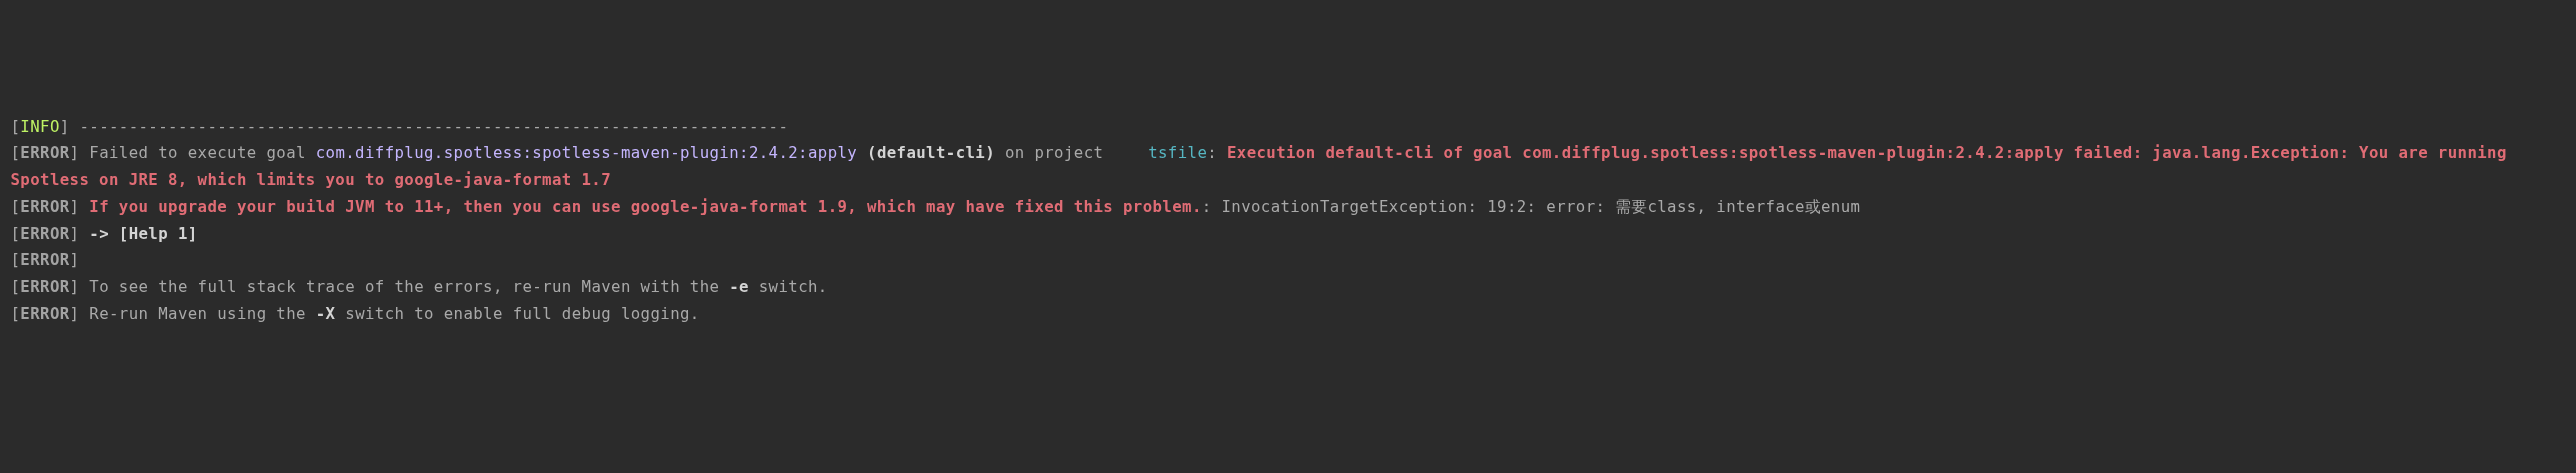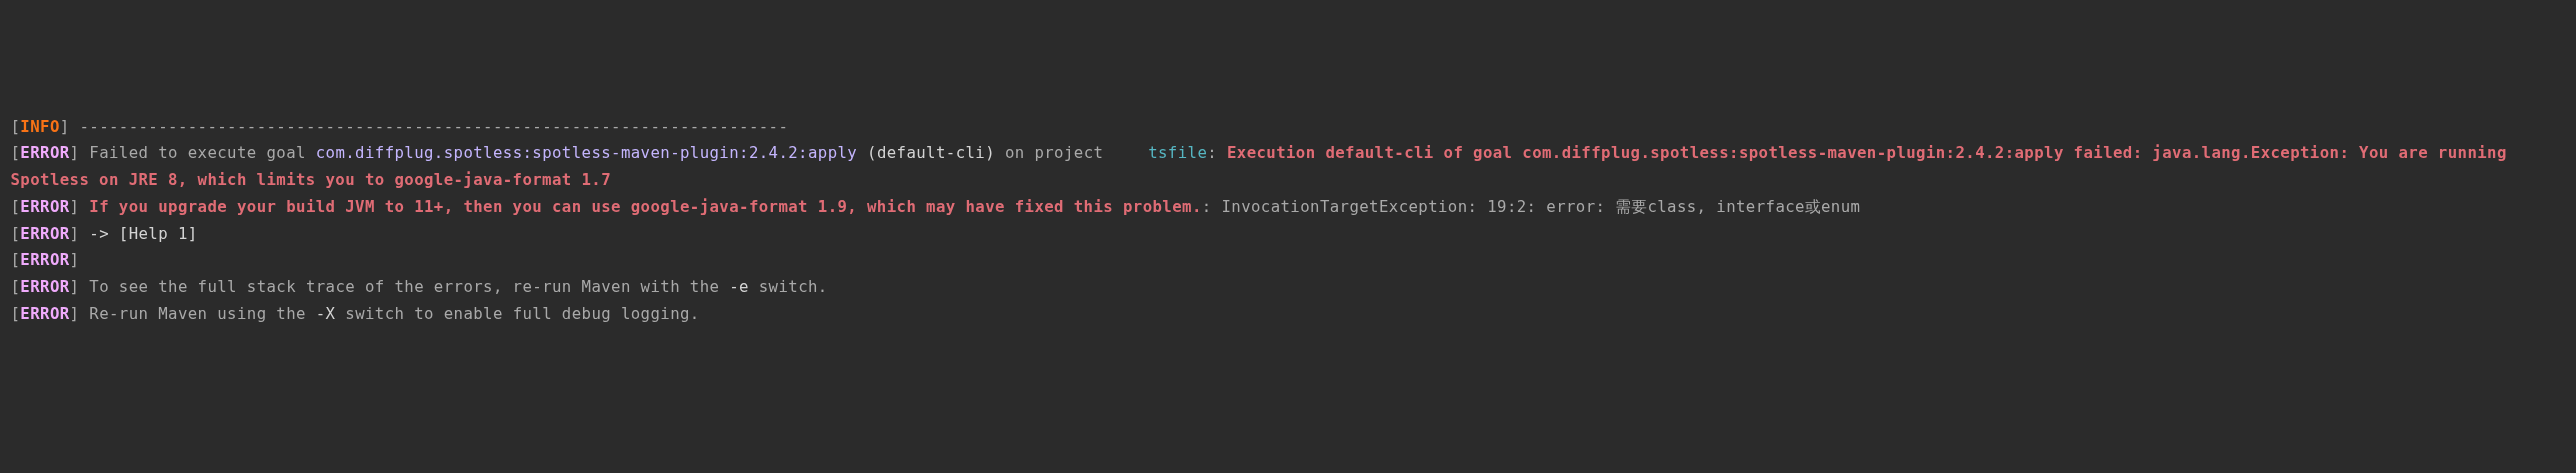--- a/index.html
+++ b/index.html
@@ -18,41 +18,41 @@
       white-space: pre-wrap;
       word-wrap: break-word;
       position: relative;
       min-height: 473px;
       width: 2576px;
     }
     .bracket {
       color: #a9a9a9;
     }
     .info {
-      color: #f97316;
-      font-weight: bold;
+      color: #bef264;
+      font-weight: normal;
     }
     .error {
-      color: #f0abfc;
+      color: #a3a3a3;
       font-weight: bold;
     }
     .error-msg {
       color: #e06c75;
       font-weight: bold;
     }
     .plugin {
       color: #c4b5fd;
     }
     .project {
       color: #56b6c2;
       margin-left: 35px;
     }
     .white-bold {
       color: #d4d4d4;
-      font-weight: normal;
+      font-weight: bold;
     }
     .gray {
       color: #a9a9a9;
     }
     .line {
       display: block;
     }
   </style>
 </head>
 <body>

